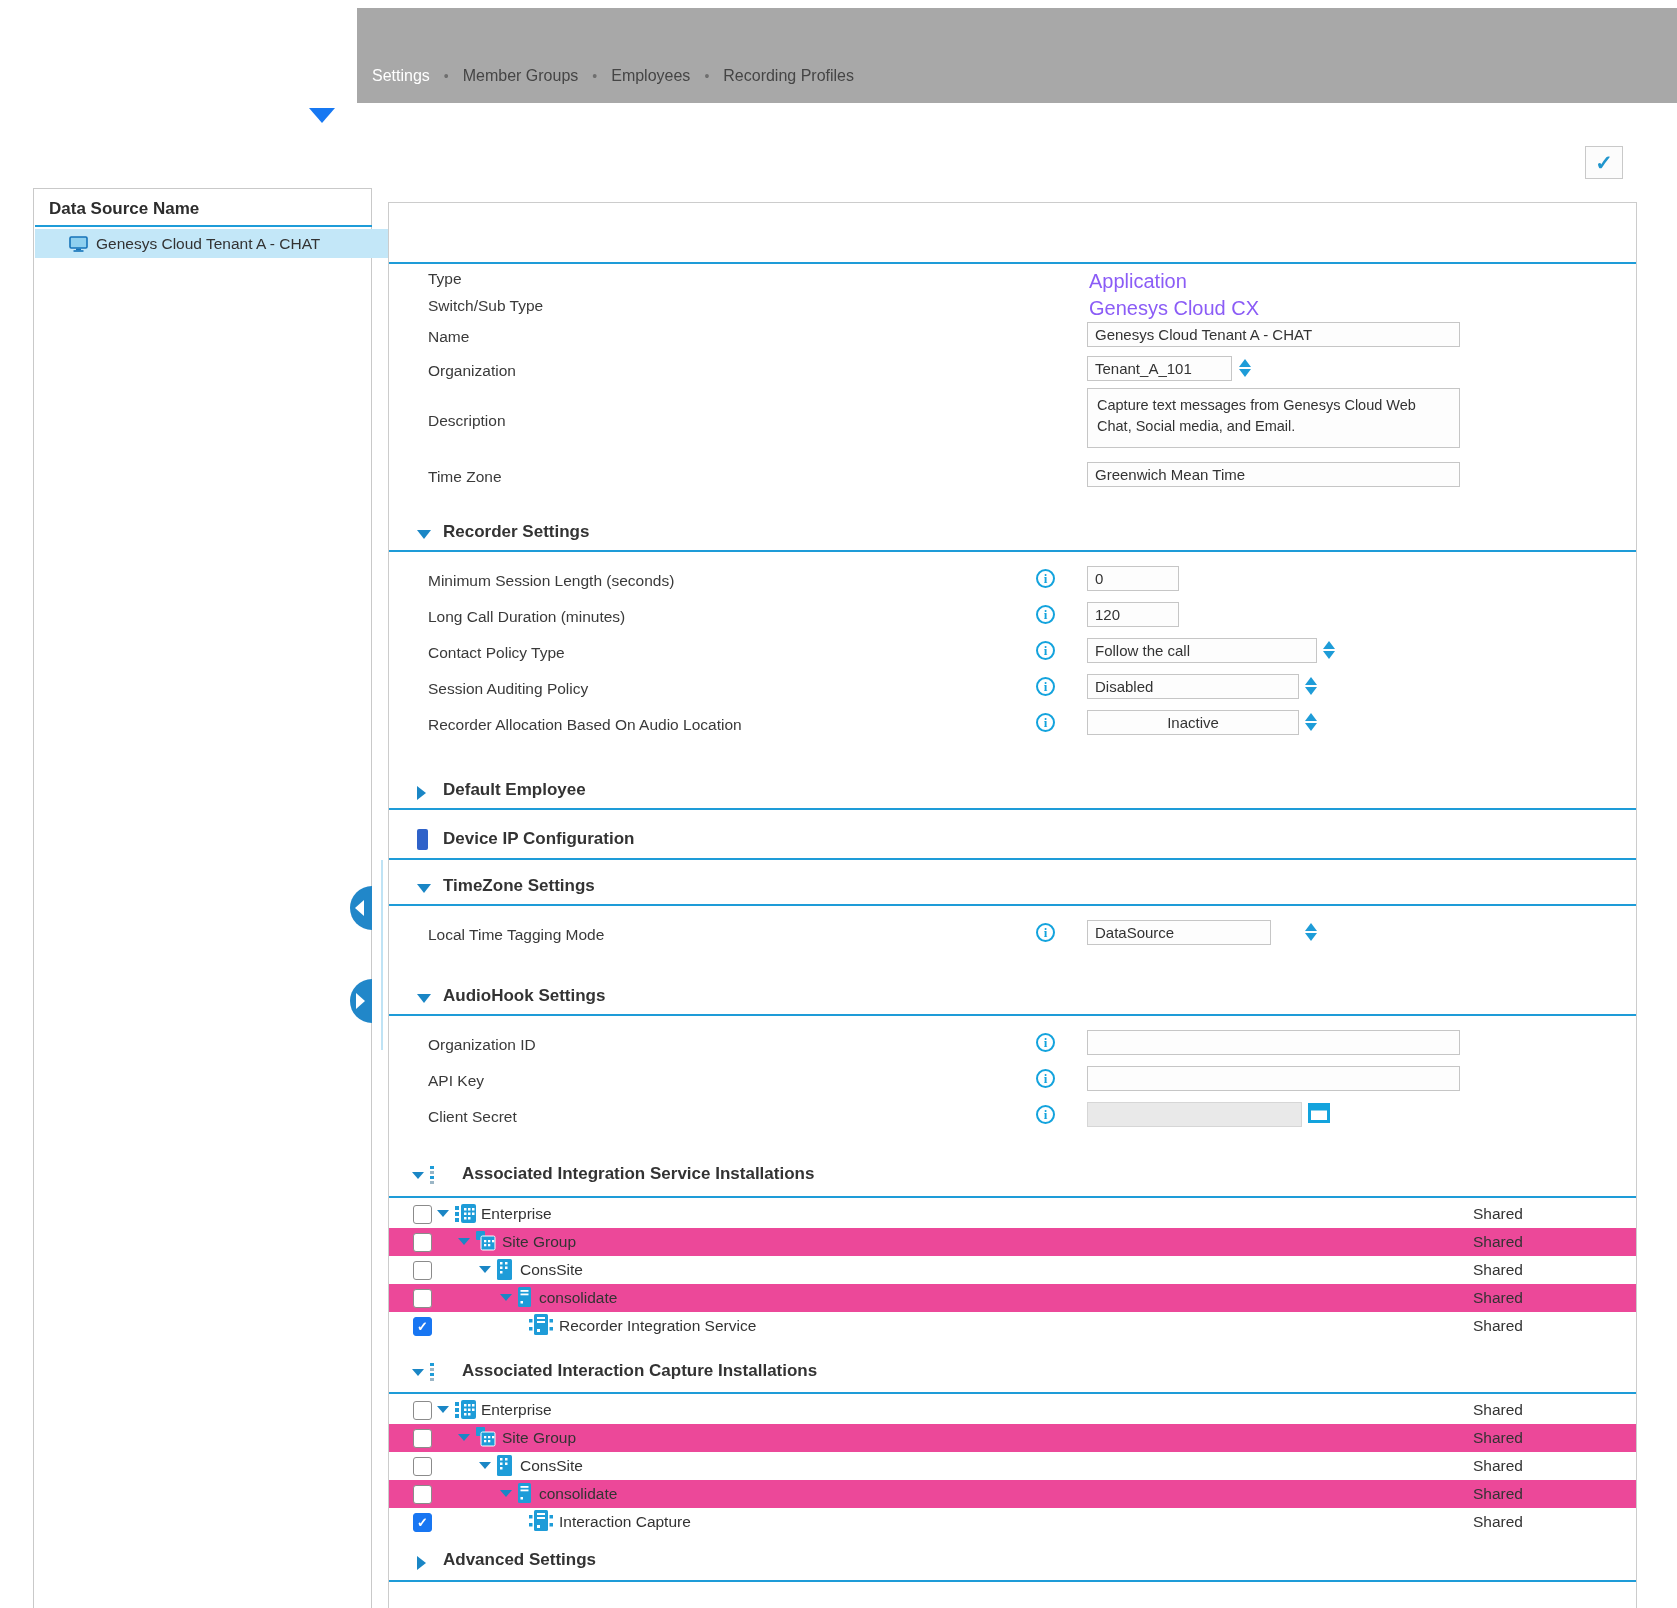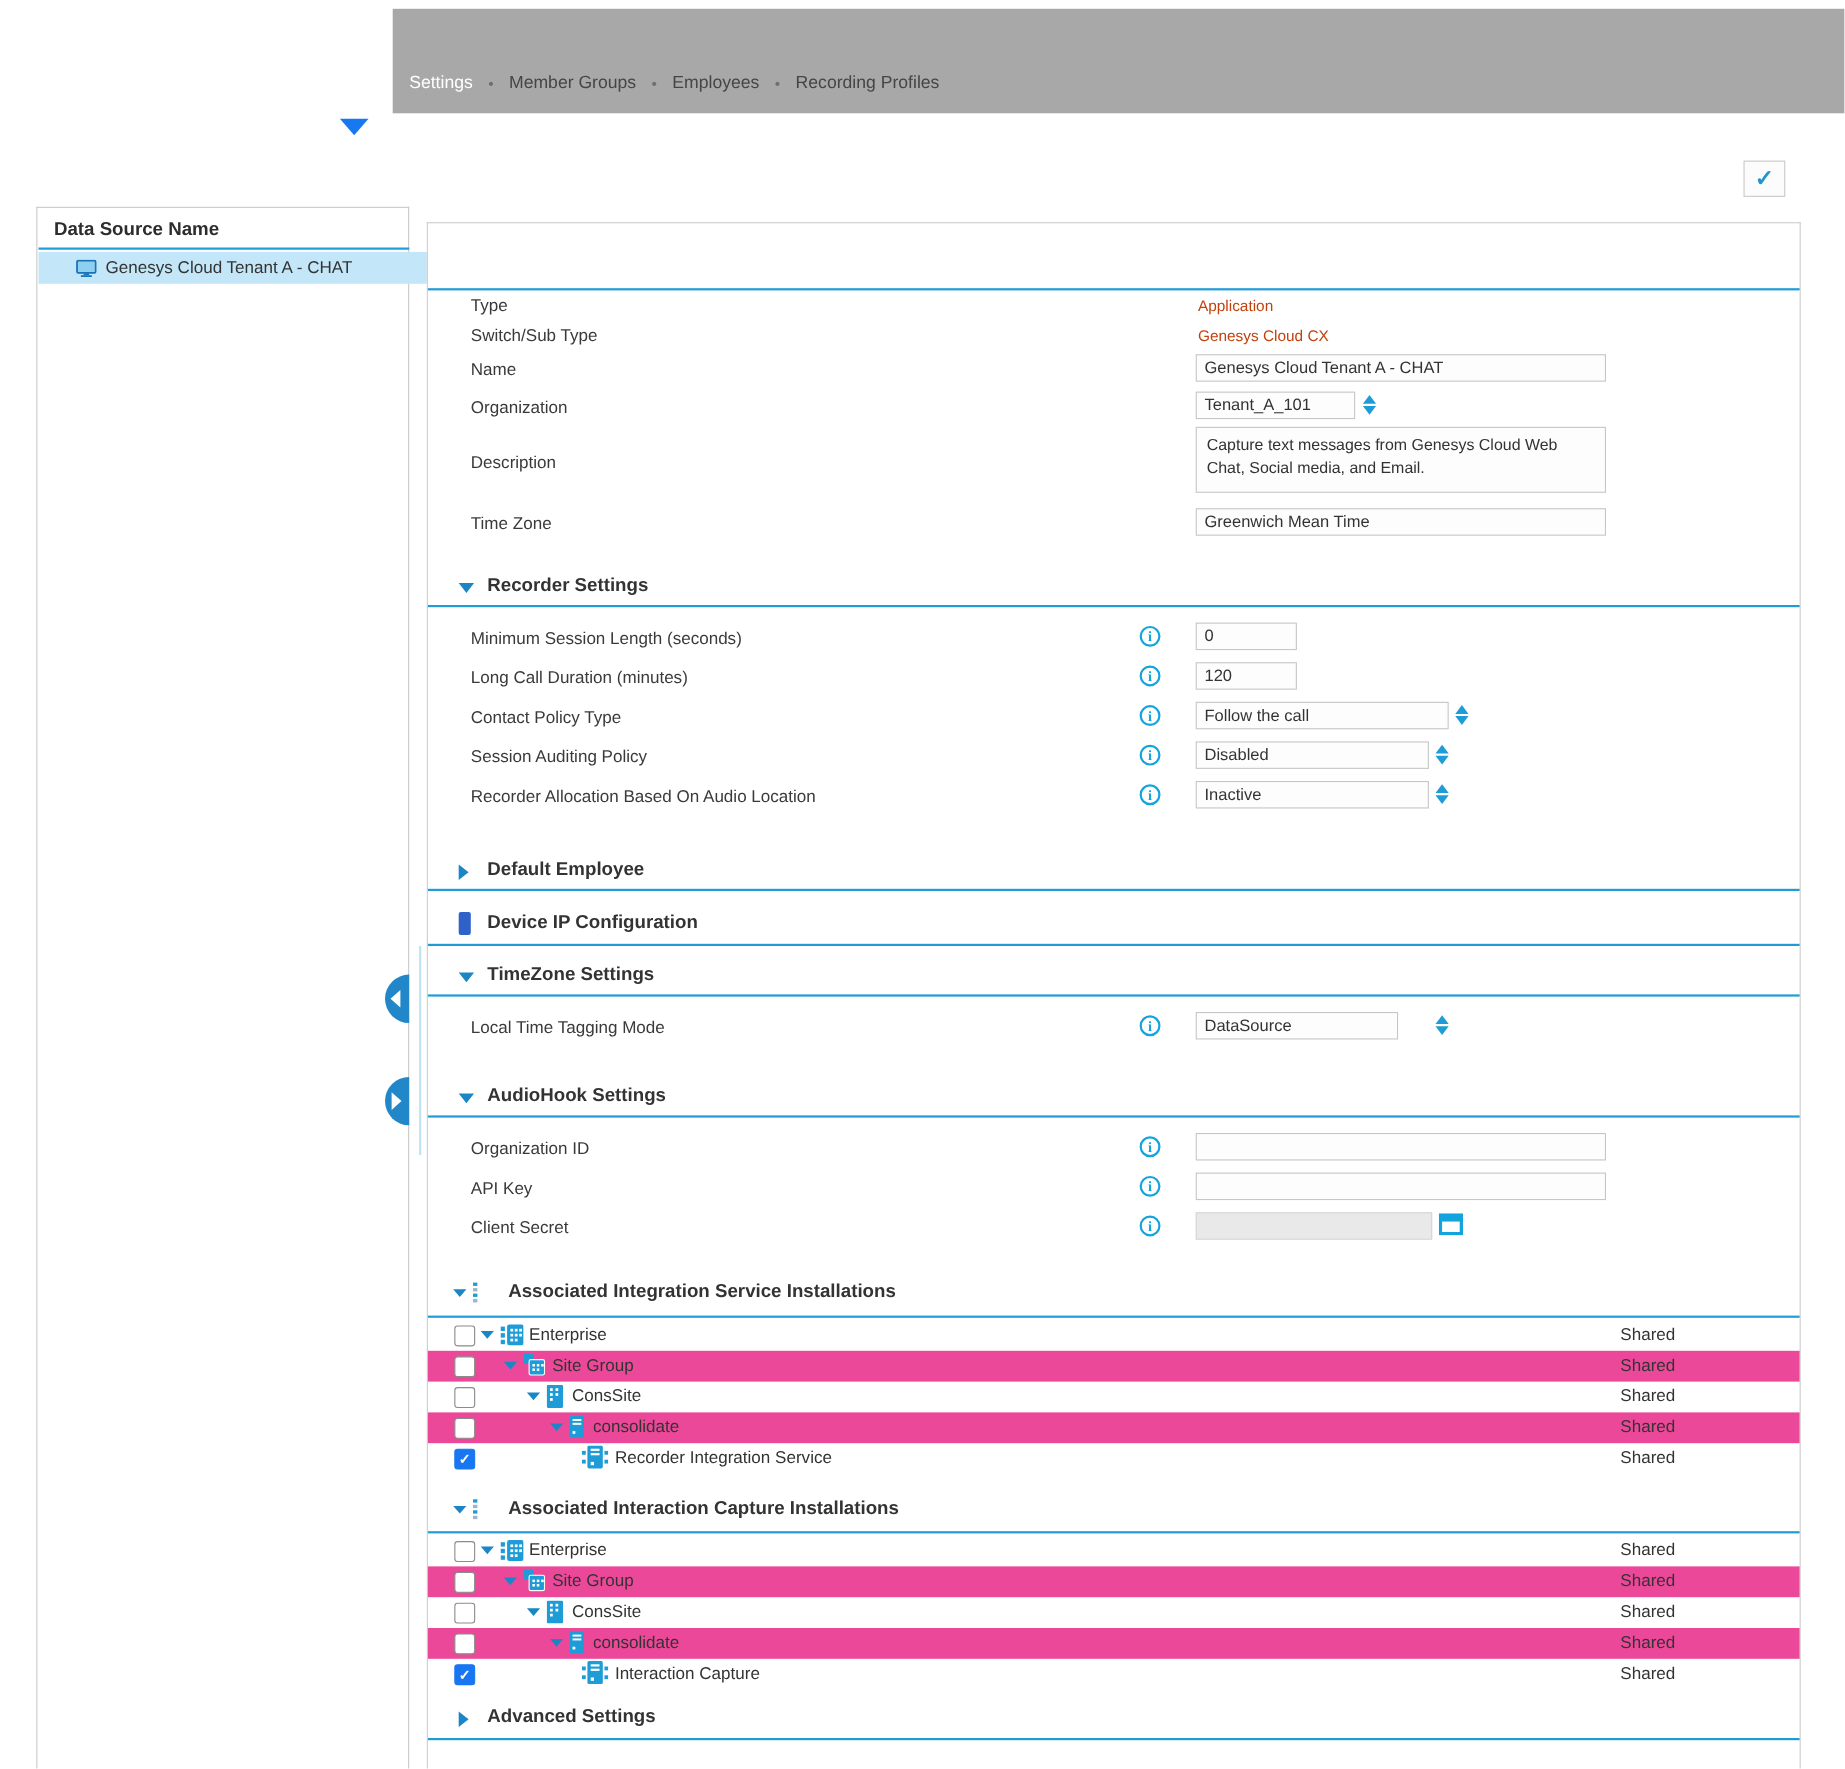--- a/index.html
+++ b/index.html
@@ -48,21 +48,21 @@
   .split-handle .arrow-left{position:absolute;left:5px;top:14px;width:0;height:0;
       border-top:8px solid transparent;border-bottom:8px solid transparent;border-right:9px solid #fff;}
   .split-handle .arrow-right{position:absolute;left:6px;top:14px;width:0;height:0;
       border-top:8px solid transparent;border-bottom:8px solid transparent;border-left:9px solid #fff;}
 
   
   .main-panel{left:388px;top:202px;width:1249px;height:1406px;background:#fff;
               border:1px solid #ccc;border-bottom:none;}
   .hline{height:2px;background:#1e9cd8;left:389px;width:1247px;}
   .flabel{font-size:15.5px;color:#3a3a3a;white-space:nowrap;}
-  .fvalue{font-size:14px;color:#c2410c;white-space:nowrap;}
+  .fvalue{font-size:20px;color:#8b5cf6;white-space:nowrap;}
   .tinput{border:1px solid #c6c6c6;background:#fdfdfd;font-size:15px;color:#333;
           padding:0 7px;font-family:inherit;height:25px;}
   .tarea{border:1px solid #c6c6c6;background:#fdfdfd;font-size:14.5px;color:#333;
          padding:6px 9px;font-family:inherit;resize:none;line-height:1.45;}
   .dis{background:#e9e9e9;border:1px solid #d6d6d6;}
   .spin{width:14px;height:22px;cursor:pointer;}
   .spin:before{content:"";position:absolute;left:1px;top:2px;width:0;height:0;
       border-left:6px solid transparent;border-right:6px solid transparent;border-bottom:8px solid #1e9cd8;}
   .spin:after{content:"";position:absolute;left:1px;bottom:2px;width:0;height:0;
       border-left:6px solid transparent;border-right:6px solid transparent;border-top:8px solid #1e9cd8;}
@@ -177,21 +177,21 @@
   <input class="abs tinput" style="left: 1087px; top: 638px; width: 230px;" value="Follow the call">
   <div class="abs spin" style="left:1322px;top:639px;"></div>
 
   <div class="abs flabel" style="left:428px;top:680px;">Session Auditing Policy</div>
   <div class="abs info" style="left:1036px;top:677px;">i</div>
   <input class="abs tinput" style="left: 1087px; top: 674px; width: 212px;" value="Disabled">
   <div class="abs spin" style="left:1304px;top:675px;"></div>
 
   <div class="abs flabel" style="left:428px;top:716px;">Recorder Allocation Based On Audio Location</div>
   <div class="abs info" style="left:1036px;top:713px;">i</div>
-  <input class="abs tinput" style="left: 1087px; top: 710px; width: 212px;" value="Inactive">
+  <input class="abs tinput" style="left: 1087px; top: 710px; width: 212px; text-align: center;" value="Inactive">
   <div class="abs spin" style="left:1304px;top:711px;"></div>
 
   <div class="abs tri-right" style="left:417px;top:786px;"></div>
   <div class="abs sec-title" style="left:443px;top:780px;">Default Employee</div>
   <div class="abs hline" style="top:808px;"></div>
 
   <div class="abs devip-icon" style="left:417px;top:829px;"></div>
   <div class="abs sec-title" style="left:443px;top:829px;">Device IP Configuration</div>
   <div class="abs hline" style="top:858px;"></div>
 

